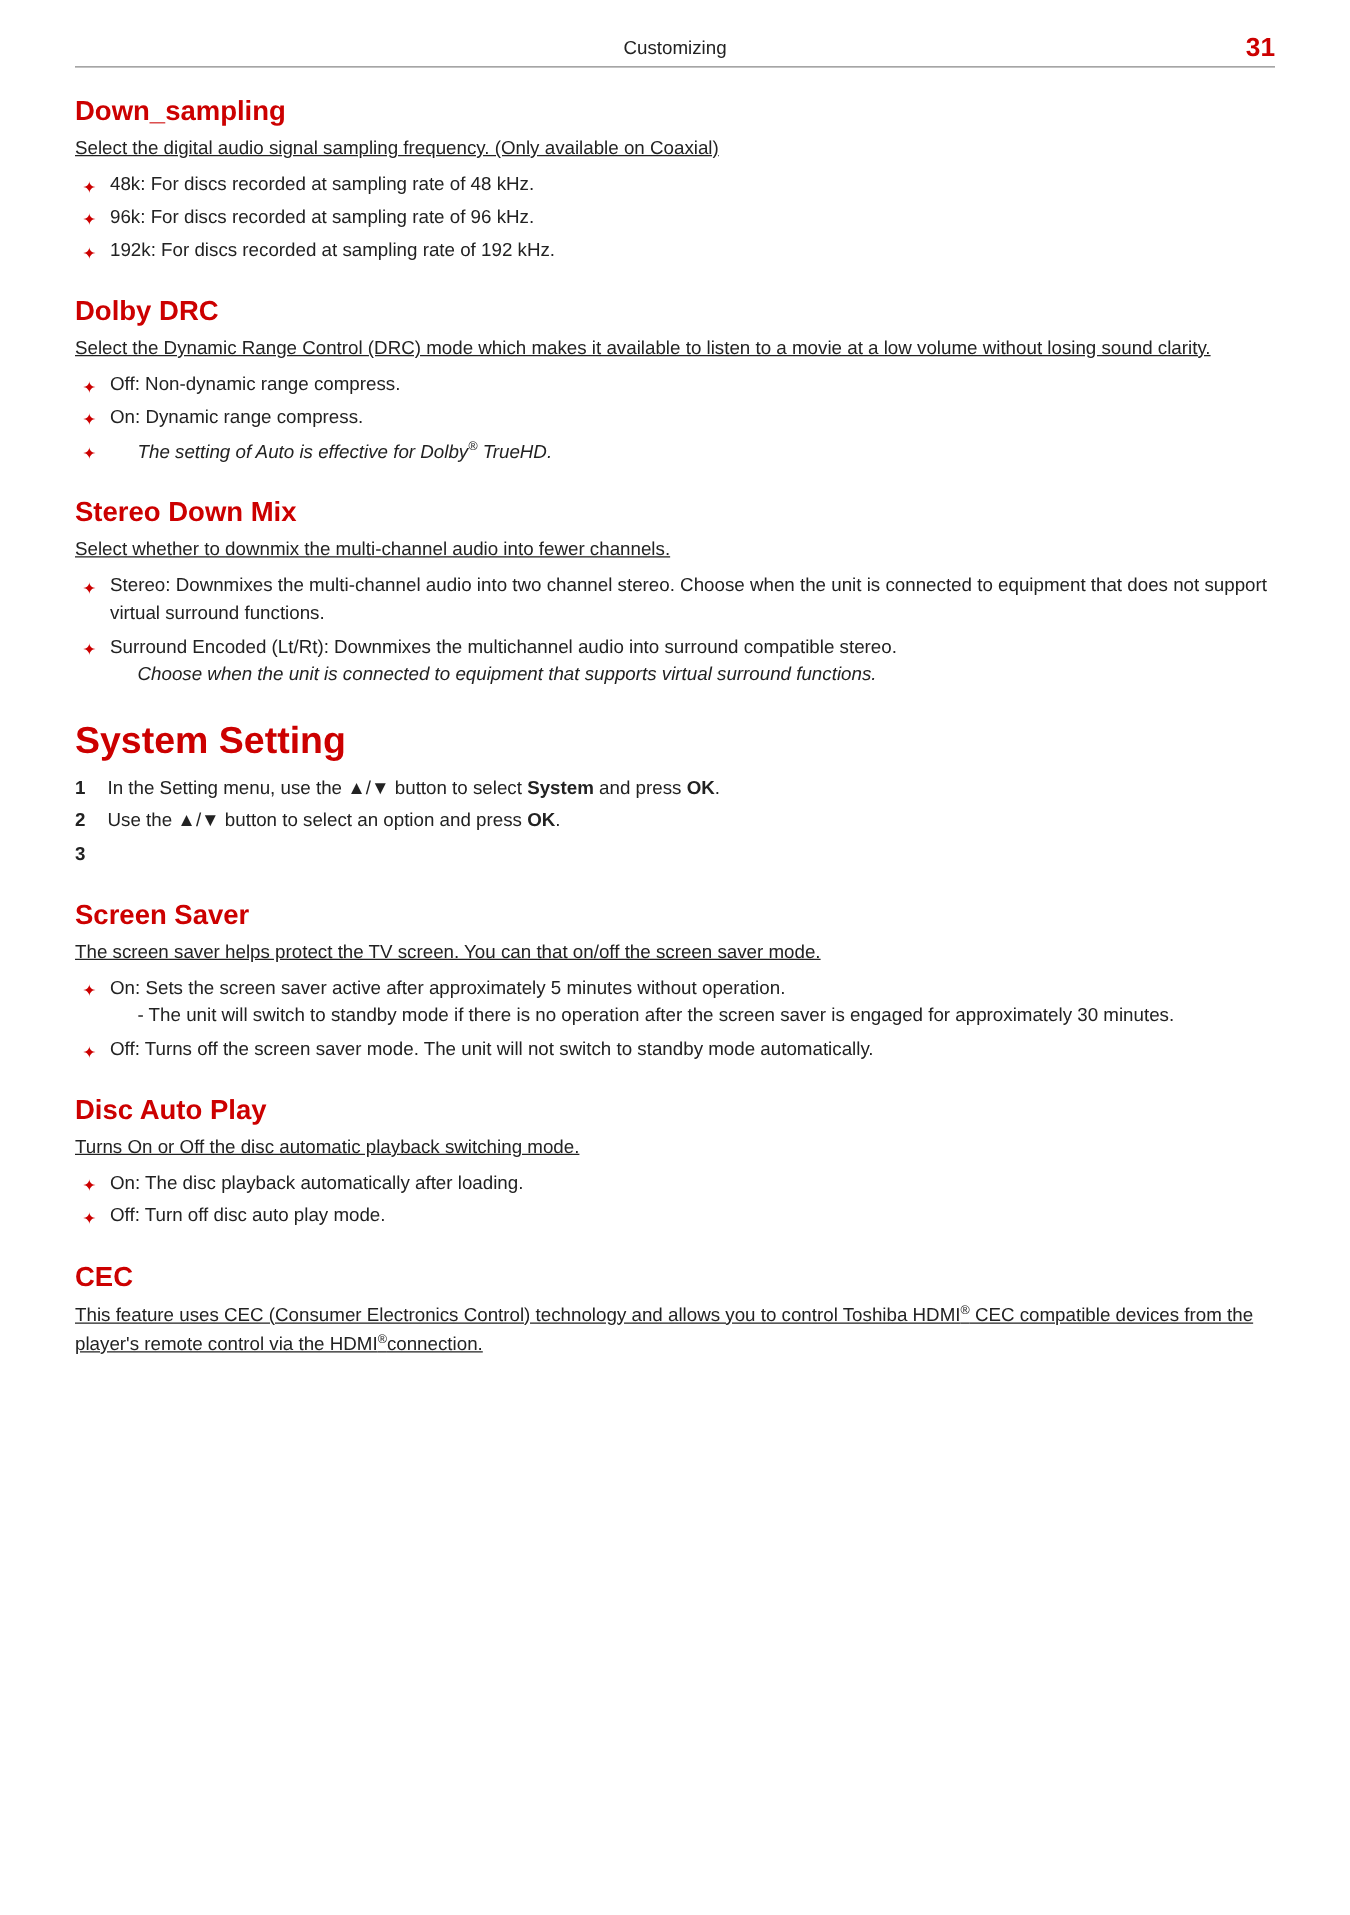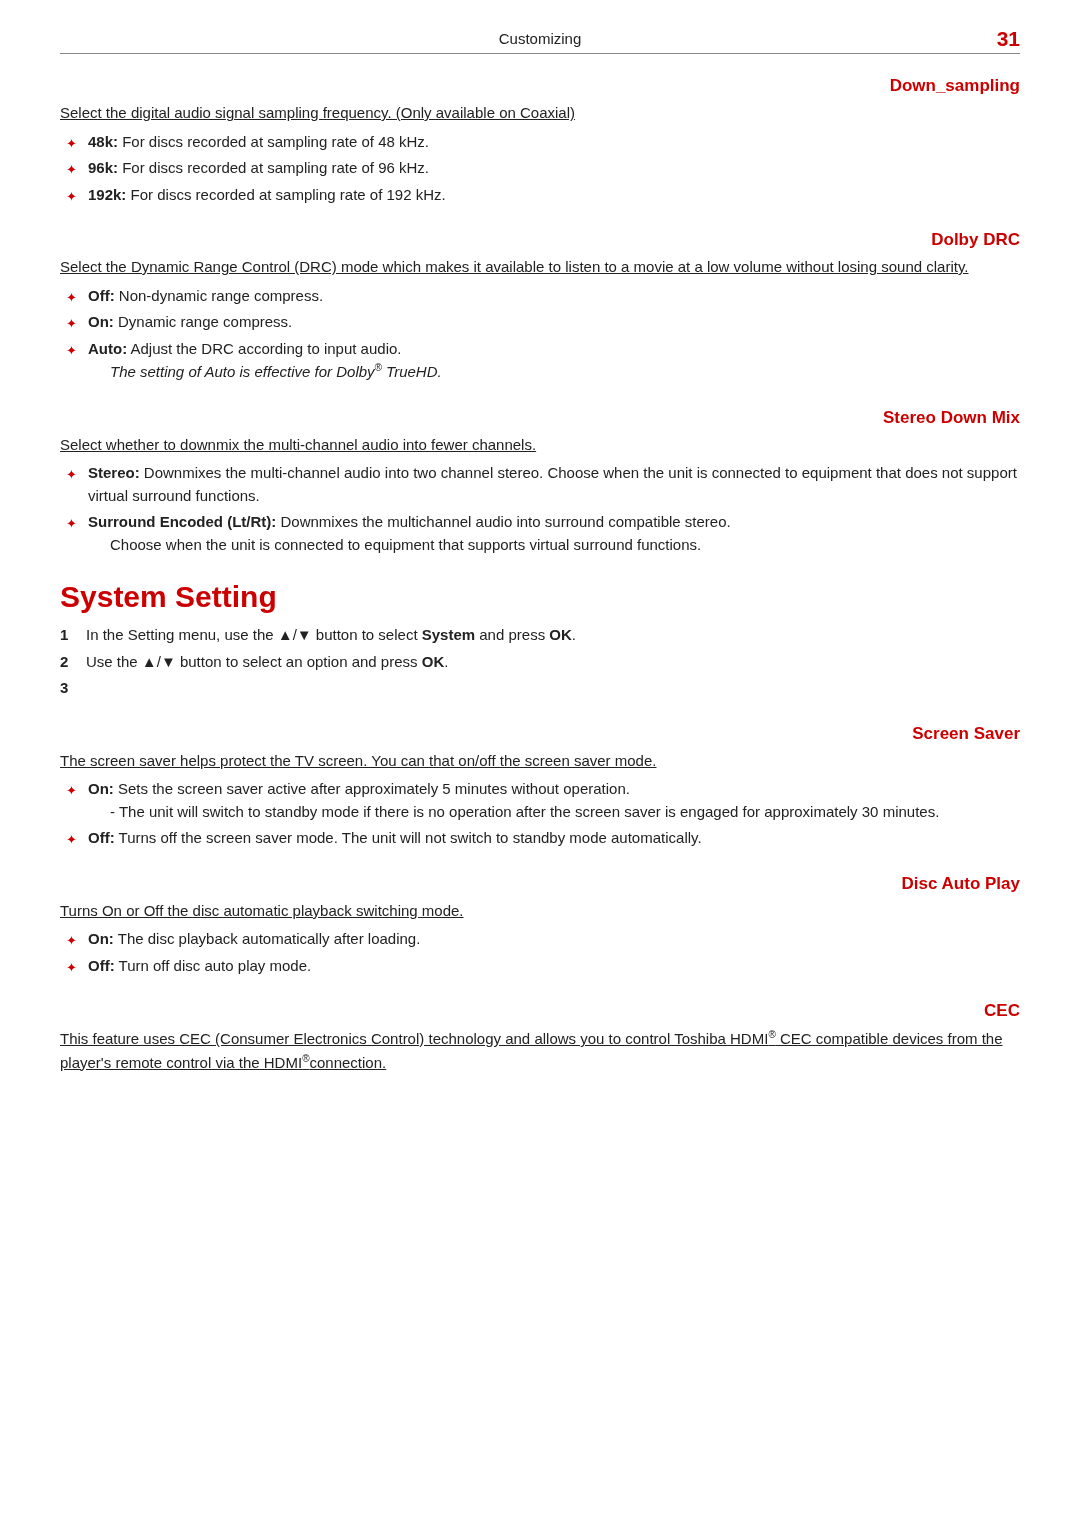--- a/index.html
+++ b/index.html
@@ -31,25 +31,24 @@
       position: absolute;
       right: 0;
       font-size: 21px;
       font-weight: bold;
       color: #c00;
     }
     .section {
       margin-bottom: 24px;
     }
     .section-title {
-      font-size: 17px;
+      font-size: 22px;
       font-weight: bold;
       color: #c00;
       margin-bottom: 6px;
-      text-align: right;
     }
     .section-title-large {
       font-size: 30px;
       font-weight: bold;
       color: #c00;
       margin-bottom: 10px;
       margin-top: 20px;
     }
     .section-desc {
       font-size: 15px;
@@ -76,21 +75,21 @@
       font-size: 13px;
       position: absolute;
       left: 6px;
       top: 3px;
     }
     .bullet-text {
       font-size: 15px;
       color: #222;
     }
     .bullet-text b {
-      font-weight: bold;
+      font-weight: normal;
     }
     .ordered-list {
       list-style: none;
       margin: 0;
       padding: 0;
     }
     .ordered-list li {
       display: flex;
       align-items: flex-start;
       margin-bottom: 4px;
@@ -142,41 +141,40 @@
       <span class="bullet-diamond">✦</span>
       <span class="bullet-text"><b>Off:</b> Non-dynamic range compress.</span>
     </li>
     <li>
       <span class="bullet-diamond">✦</span>
       <span class="bullet-text"><b>On:</b> Dynamic range compress.</span>
     </li>
     <li style="flex-direction:column; align-items:flex-start;">
       <div style="display:flex; align-items:flex-start; width:100%;">
         <span class="bullet-diamond">✦</span>
-        <span class="bullet-text"><b>Auto:</b> Adjust the DRC according to input audio.</span>
       </div>
       <div style="padding-left:22px; font-size:15px; line-height:1.5;font-style:italic;">The setting of Auto is effective for Dolby<sup>®</sup> TrueHD.</div>
     </li>
   </ul>
 </div>
 
 <div class="section">
   <div class="section-title">Stereo Down Mix</div>
   <p class="section-desc">Select whether to downmix the multi-channel audio into fewer channels.</p>
   <ul class="bullet-list">
     <li>
       <span class="bullet-diamond">✦</span>
       <span class="bullet-text"><b>Stereo:</b> Downmixes the multi-channel audio into two channel stereo. Choose when the unit is connected to equipment that does not support virtual surround functions.</span>
     </li>
     <li style="flex-direction:column; align-items:flex-start;">
       <div style="display:flex; align-items:flex-start; width:100%;">
         <span class="bullet-diamond">✦</span>
         <span class="bullet-text"><b>Surround Encoded (Lt/Rt):</b> Downmixes the multichannel audio into surround compatible stereo.</span>
       </div>
-      <div style="padding-left:22px; font-size:15px; line-height:1.5;">Choose when the unit is connected to equipment that supports virtual surround functions.</div>
+      <div style="padding-left:22px; font-size:15px; line-height:1.5;font-style:italic;">Choose when the unit is connected to equipment that supports virtual surround functions.</div>
     </li>
   </ul>
 </div>
 
 <div class="section">
   <div class="section-title-large">System Setting</div>
   <ol class="ordered-list">
     <li>
       <span class="ordered-num">1</span>
       <span>In the Setting menu, use the ▲/▼ button to select <b>System</b> and press <b>OK</b>.</span>

